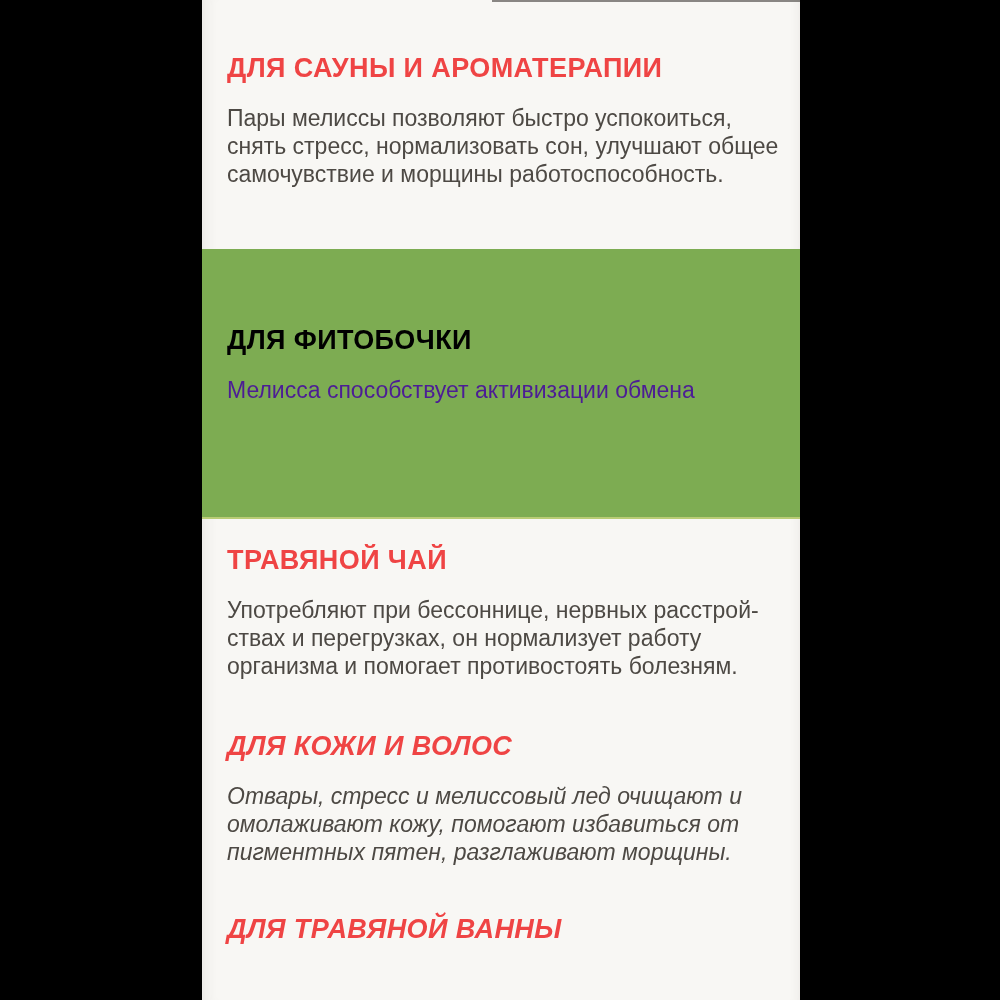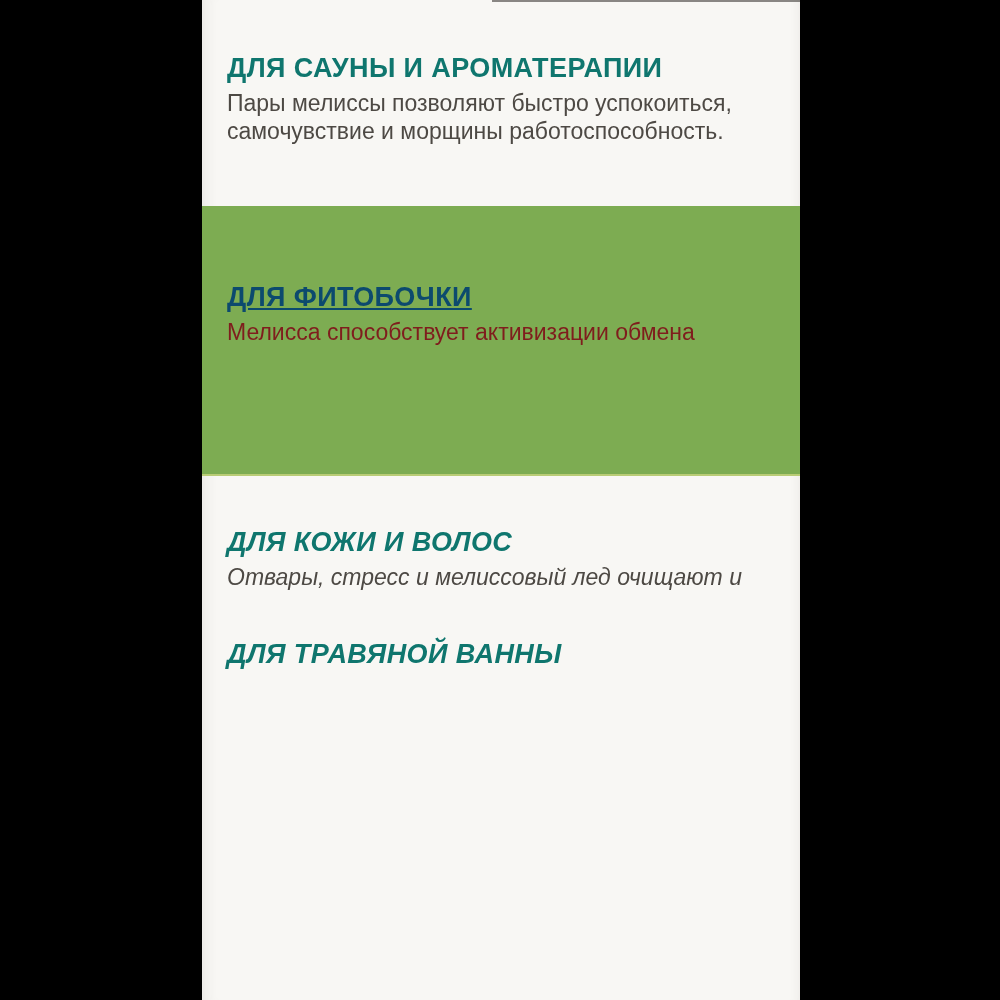--- a/index.html
+++ b/index.html
@@ -19,40 +19,40 @@
     box-shadow: inset 14px 0 12px -9px rgba(60,55,50,0.07),
                 inset -10px 0 10px -8px rgba(60,55,50,0.06);
     overflow: hidden;
   }
   .section { padding-left: 25px; padding-right: 10px; }
   .section-heading {
     font-size: 27px;
     line-height: 34px;
     font-weight: 700;
     letter-spacing: 0.4px;
-    color: #0f766e;
+    color: #ef4444;
     white-space: nowrap;
   }
-  .section-body { margin-top: 4px; }
+  .section-body { margin-top: 19px; }
   .body-line {
     font-size: 23px;
     line-height: 28px;
     color: #4d4944;
     white-space: nowrap;
   }
   .sec-sauna { padding-top: 51px; }
   .band {
     margin-top: 61px;
     height: 270px;
     background: #7dac52;
     padding-top: 74px;
     border-bottom: 2px solid #b9cc75;
   }
-  .band .section-heading { color: #0c4a6e; text-decoration: underline; }
-  .band .body-line { color: #7f1d1d; }
+  .band .section-heading { color: #000000; }
+  .band .body-line { color: #4c1d95; }
   .sec-tea  { padding-top: 24px; }
   .sec-skin { padding-top: 49px; font-style: italic; }
   .sec-bath { padding-top: 46px; font-style: italic; }
   .top-edge-line {
     position: absolute;
     top: 0; left: 290px;
     width: 308px; height: 2px;
     background: rgba(45,42,38,0.55);
   }
 </style>
@@ -61,36 +61,47 @@
 
 <div class="stage">
   <div class="card">
 
     <div class="top-edge-line"></div>
 
     <div class="section sec-sauna">
       <div class="section-heading">ДЛЯ САУНЫ И АРОМАТЕРАПИИ</div>
       <div class="section-body">
         <div class="body-line">Пары мелиссы позволяют быстро успокоиться,</div>
+        <div class="body-line">снять стресс, нормализовать сон, улучшают общее</div>
         <div class="body-line">самочувствие и морщины работоспособность.</div>
       </div>
     </div>
 
     <div class="section band">
       <div class="section-heading">ДЛЯ ФИТОБОЧКИ</div>
       <div class="section-body">
         <div class="body-line">Мелисса способствует активизации обмена</div>
       </div>
     </div>
 
+    <div class="section sec-tea">
+      <div class="section-heading">ТРАВЯНОЙ ЧАЙ</div>
+      <div class="section-body">
+        <div class="body-line">Употребляют при бессоннице, нервных расстрой-</div>
+        <div class="body-line">ствах и перегрузках, он нормализует работу</div>
+        <div class="body-line">организма и помогает противостоять болезням.</div>
+      </div>
+    </div>
 
     <div class="section sec-skin">
       <div class="section-heading">ДЛЯ КОЖИ И ВОЛОС</div>
       <div class="section-body">
         <div class="body-line">Отвары, стресс и мелиссовый лед очищают и</div>
+        <div class="body-line">омолаживают кожу, помогают избавиться от</div>
+        <div class="body-line">пигментных пятен, разглаживают морщины.</div>
       </div>
     </div>
 
     <div class="section sec-bath">
       <div class="section-heading">ДЛЯ ТРАВЯНОЙ ВАННЫ</div>
     </div>
 
   </div>
 </div>
 

